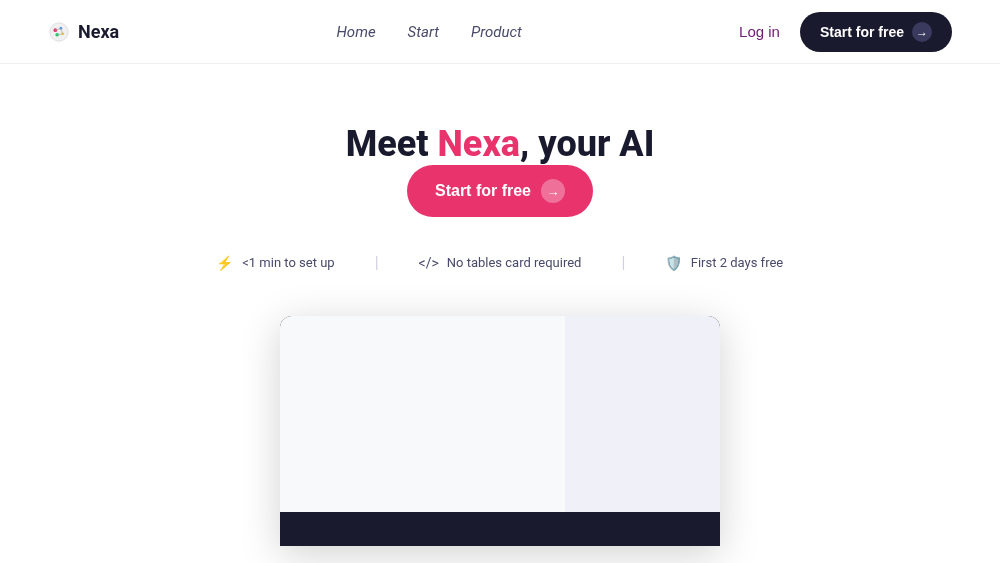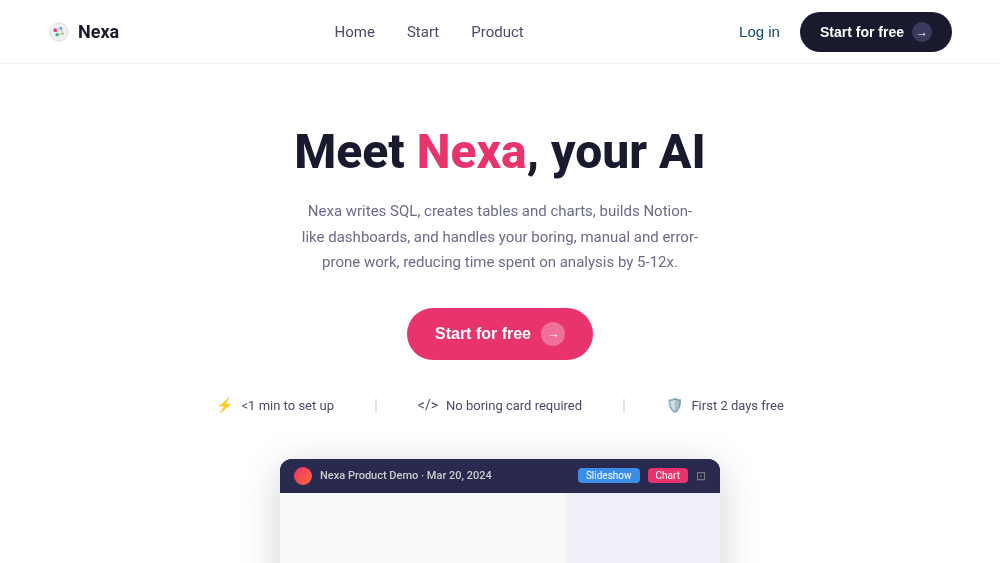--- a/index.html
+++ b/index.html
@@ -38,41 +38,42 @@
 
     .logo-icon {
       width: 22px;
       height: 22px;
     }
 
     .nav-links {
       display: flex;
       align-items: flex-end;
       gap: 32px;
+      font-style: italic;
     }
 
     .nav-links a {
       text-decoration: none;
       color: #4a4a6a;
       font-size: 15px;
       font-weight: 450;
     }
 
     .nav-actions {
       display: flex;
       align-items: center;
       gap: 20px;
     }
 
     .btn-login {
       background: none;
       border: none;
       cursor: pointer;
       font-size: 15px;
-      color: #0c4a6e;
+      color: #701a75;
       font-weight: 450;
     }
 
     .btn-start {
       display: flex;
       align-items: center;
       gap: 8px;
       background: #1a1a2e;
       color: #ffffff;
       border: none;
@@ -98,25 +99,24 @@
     
     .hero {
       display: flex;
       flex-direction: column;
       align-items: center;
       text-align: center;
       padding: 60px 48px 40px;
     }
 
     .hero-title {
-      font-size: 48px;
+      font-size: 36px;
       font-weight: 800;
       line-height: 1.15;
       color: #1a1a2e;
-      margin-bottom: 20px;
       max-width: 700px;
     }
 
     .hero-title-highlight {
       color: #e8336d;
     }
 
     .hero-subtitle {
       font-size: 15px;
       color: #6b6b8a;
@@ -292,69 +292,57 @@
       <span class="btn-start-arrow">→</span>
     </button>
   </div>
 </nav>
 
 <section class="hero">
   <h1 class="hero-title">
     <span>Meet </span><span class="hero-title-highlight">Nexa</span><span>, your AI</span><br>
   </h1>
 
-  <p class="hero-subtitle">Nexa writes SQL, creates tables and charts, builds Notion-like dashboards, and handles your boring, manual and error-prone work, reducing time spent on analysis by 5-12x.</p>
 
   <button class="btn-hero">
     <span>Start for free</span>
     <span class="btn-hero-arrow">→</span>
   </button>
 
   <div class="hero-badges">
     <div class="badge">
       <span class="badge-icon">⚡</span>
       <span>&lt;1 min to set up</span>
     </div>
     <span class="badge-sep">|</span>
     <div class="badge">
       <span class="badge-icon">&lt;/&gt;</span>
-      <span>No boring card required</span>
+      <span>No tables card required</span>
     </div>
     <span class="badge-sep">|</span>
     <div class="badge">
       <span class="badge-icon">🛡️</span>
       <span>First 2 days free</span>
     </div>
   </div>
 
   <div class="video-preview">
 
-    <div class="video-header">
-      <div class="video-header-left">
-        <div class="video-logo-small"></div>
-        <span class="video-title-text">Nexa Product Demo · Mar 20, 2024</span>
+
+    <div class="video-body">
+
+      <div class="video-left-panel">
+        
+        
+        
+        
+        
       </div>
-      <div class="video-header-right">
-        <span class="video-tab">Slideshow</span>
-        <span class="video-tab-2">Chart</span>
-        <span class="video-icon-corner">⊡</span>
+
+      <div class="video-right-panel">
+        
+        
+        
       </div>
     </div>
 
-    <div class="video-body">
-
-      <div class="video-left-panel">
-        
-        
-        
-        
-        
-      </div>
-
-      <div class="video-right-panel">
-        
-        
-        
-      </div>
-    </div>
-
   </div>
 </section>
 
 </body></html>

